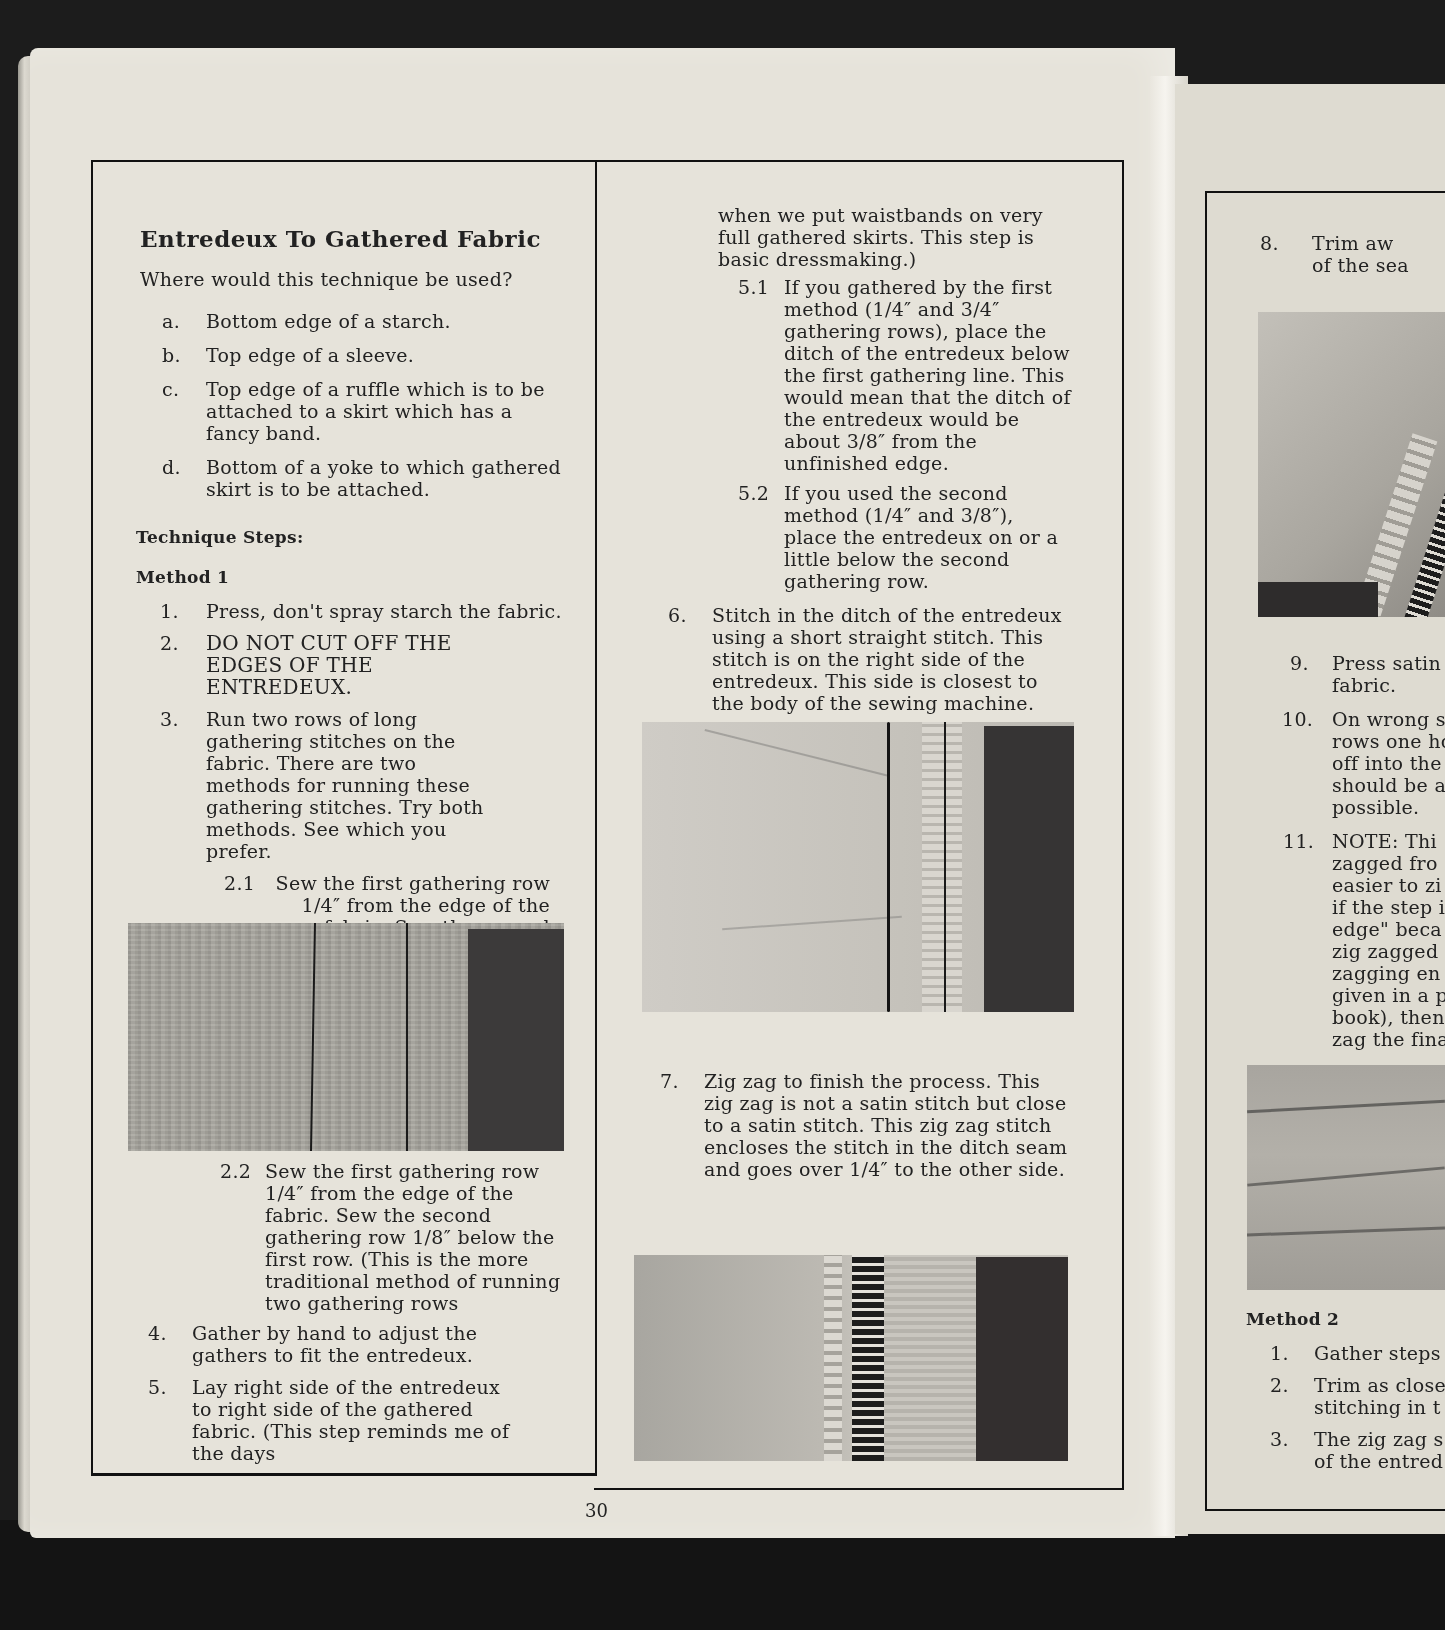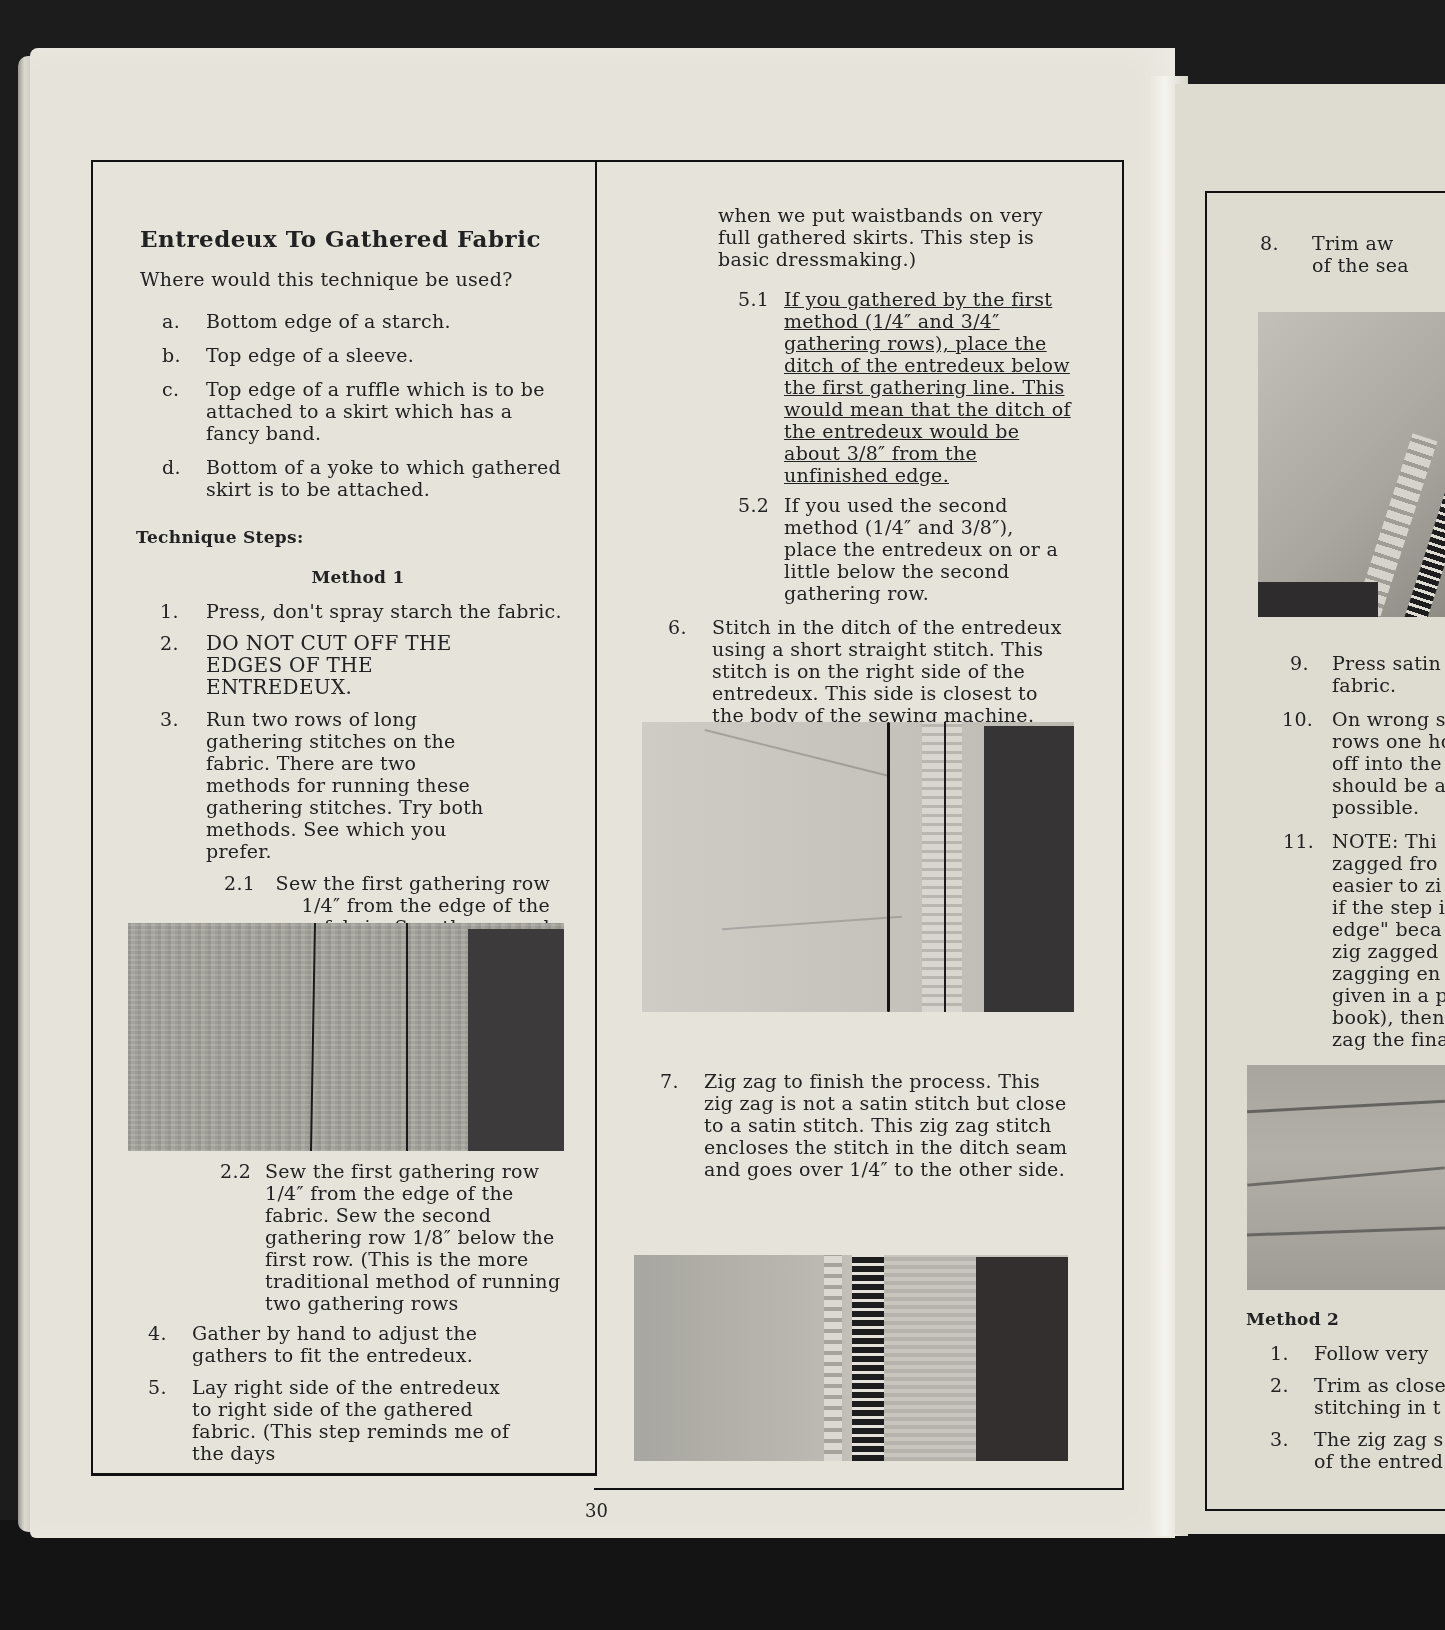--- a/index.html
+++ b/index.html
@@ -50,21 +50,21 @@
       <span class="num" style="left:22px;">c.</span>
       <span class="txt">Top edge of a ruffle which is to be attached to a skirt which has a fancy band.</span>
     </div>
     <div class="item" style="padding-left:66px;margin-bottom:12px;width:372px;">
       <span class="num" style="left:22px;">d.</span>
       <span class="txt">Bottom of a yoke to which gathered skirt is to be attached.</span>
     </div>
   </div>
 
   <div class="sub" style="margin-top:26px;margin-left:-4px;">Technique Steps:</div>
-  <div class="sub" style="margin-top:18px;margin-left:-4px;text-align:center;">Method 1</div>
+  <div class="sub" style="margin-top:18px;margin-left:-4px;">Method 1</div>
 
   <div style="margin-top:12px;">
     <div class="item" style="padding-left:66px;margin-bottom:10px;">
       <span class="num" style="left:20px;">1.</span>
       <span class="txt">Press, don't spray starch the fabric.</span>
     </div>
     <div class="item" style="padding-left:66px;margin-bottom:10px;width:300px;font-size:20px;">
       <span class="num" style="left:20px;font-size:19px;">2.</span>
       <span class="txt">DO NOT CUT OFF THE EDGES OF THE ENTREDEUX.</span>
     </div>
@@ -96,21 +96,21 @@
     <span class="txt">Gather by hand to adjust the gathers to fit the entredeux.</span>
   </div>
   <div class="item" style="padding-left:52px;margin-top:10px;width:320px;">
     <span class="num" style="left:8px;">5.</span>
     <span class="txt">Lay right side of the entredeux to right side of the gathered fabric. (This step reminds me of the days</span>
   </div>
 </div>
 
 <div class="col" style="left:660px;top:204px;width:420px;">
   <div style="padding-left:58px;width:340px;">when we put waistbands on very full gathered skirts. This step is basic dressmaking.)</div>
-  <div class="item" style="padding-left:124px;margin-top:18px;width:290px;text-decoration:underline;">
+  <div class="item" style="padding-left:124px;margin-top:6px;width:290px;">
     <span class="num" style="left:78px;">5.1</span>
     <span class="txt">If you gathered by the first method (1/4″ and 3/4″ gathering rows), place the ditch of the entredeux below the first gathering line. This would mean that the ditch of the entredeux would be about 3/8″ from the unfinished edge.</span>
   </div>
   <div class="item" style="padding-left:124px;margin-top:8px;width:280px;">
     <span class="num" style="left:78px;">5.2</span>
     <span class="txt">If you used the second method (1/4″ and 3/8″), place the entredeux on or a little below the second gathering row.</span>
   </div>
   <div class="item" style="padding-left:52px;margin-top:12px;width:360px;">
     <span class="num" style="left:8px;">6.</span>
     <span class="txt">Stitch in the ditch of the entredeux using a short straight stitch. This stitch is on the right side of the entredeux. This side is closest to the body of the sewing machine.</span>
@@ -188,21 +188,21 @@
 <div class="photo" style="left:1247px;top:1065px;width:198px;height:225px;background:linear-gradient(180deg,#a8a59f,#b3b0a9 40%,#9f9c96);">
   <div style="position:absolute;left:0;top:40px;width:198px;height:3px;background:rgba(40,40,40,0.55);transform:rotate(-3deg);"></div>
   <div style="position:absolute;left:0;top:110px;width:198px;height:3px;background:rgba(40,40,40,0.5);transform:rotate(-5deg);"></div>
   <div style="position:absolute;left:0;top:165px;width:198px;height:3px;background:rgba(40,40,40,0.5);transform:rotate(-2deg);"></div>
 </div>
 
 <div class="col" style="left:1246px;top:1308px;width:199px;overflow:hidden;white-space:nowrap;">
   <div class="sub" style="margin-bottom:12px;">Method 2</div>
   <div class="item" style="padding-left:68px;margin-bottom:10px;">
     <span class="num" style="left:24px;">1.</span>
-    <span class="txt">Follow very</span>
+    <span class="txt">Gather steps</span>
   </div>
   <div class="item" style="padding-left:68px;margin-bottom:10px;">
     <span class="num" style="left:24px;">2.</span>
     <span class="txt">Trim as close</span>
     <span class="txt">stitching in t</span>
   </div>
   <div class="item" style="padding-left:68px;">
     <span class="num" style="left:24px;">3.</span>
     <span class="txt">The zig zag s</span>
     <span class="txt">of the entred</span>

